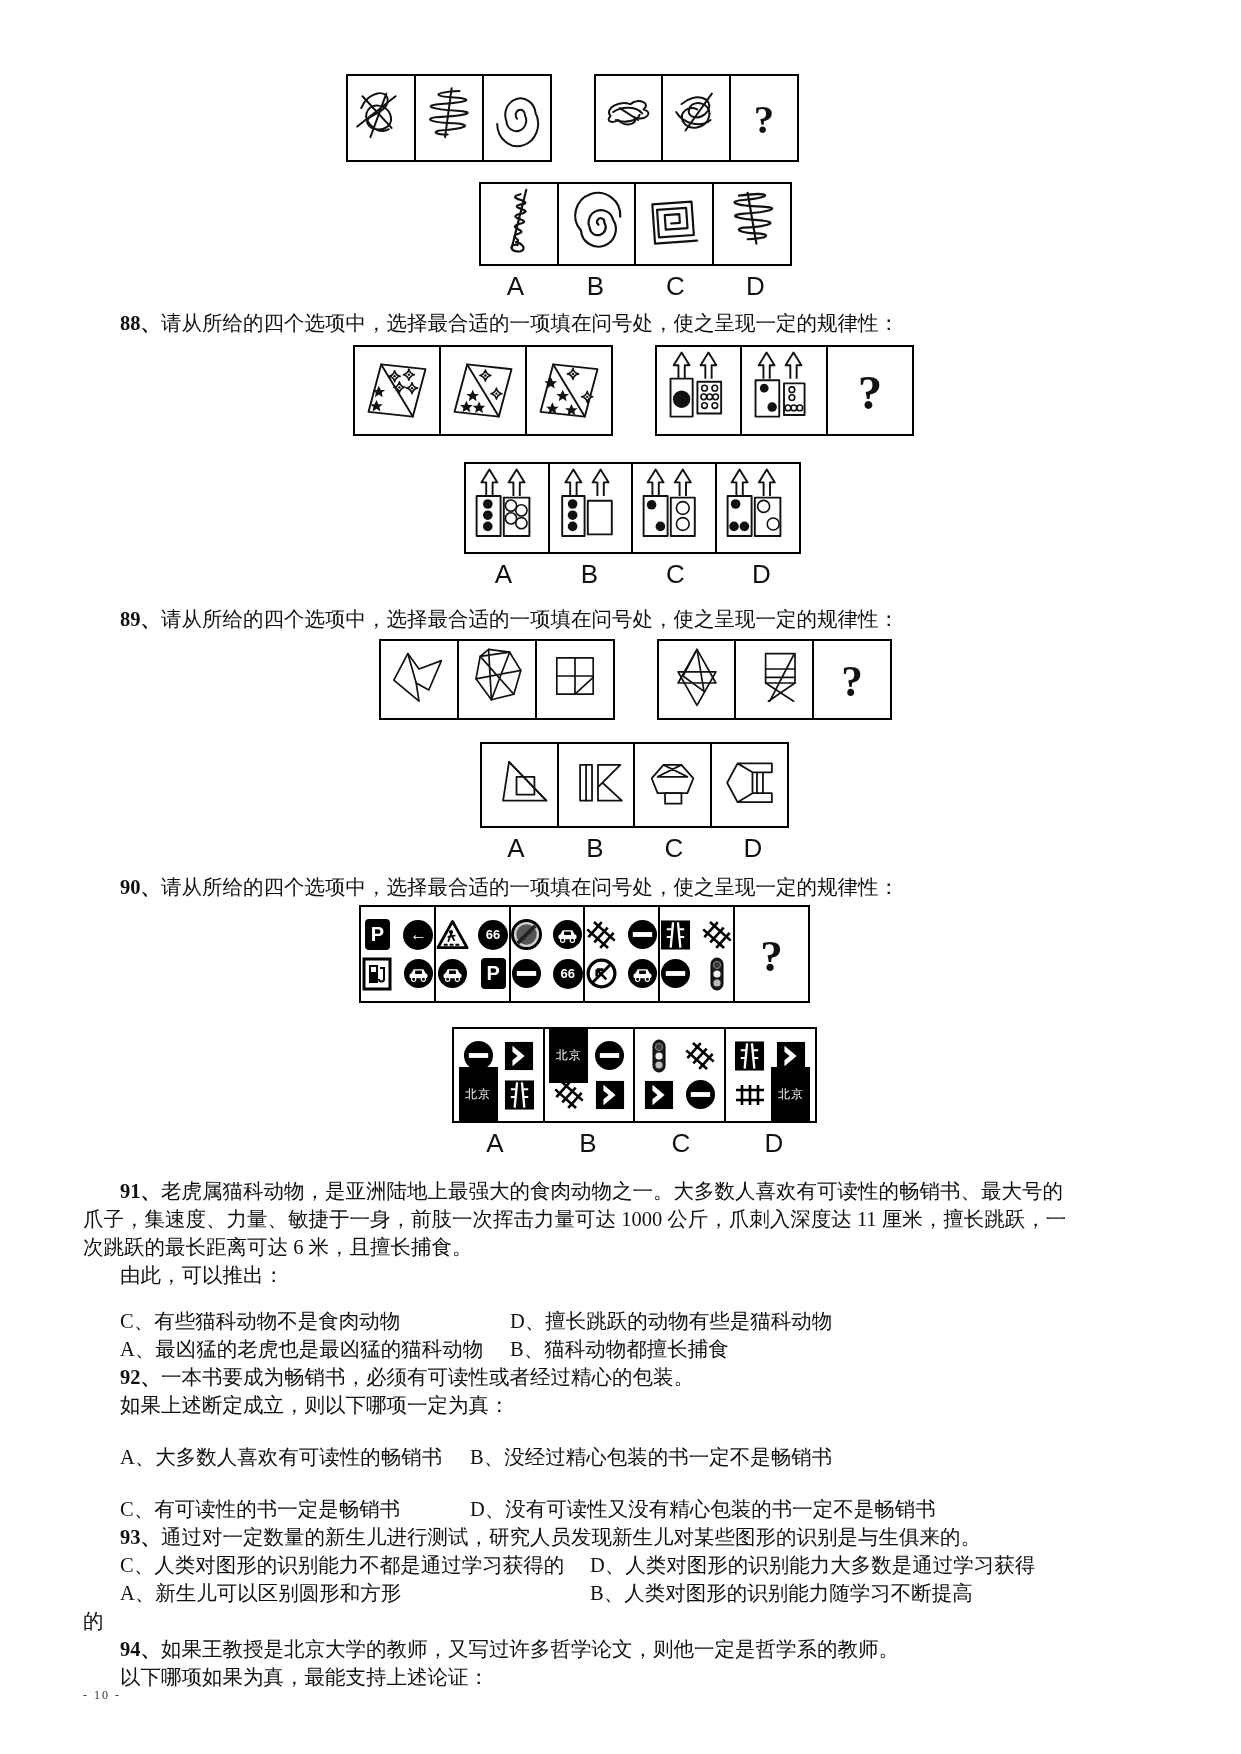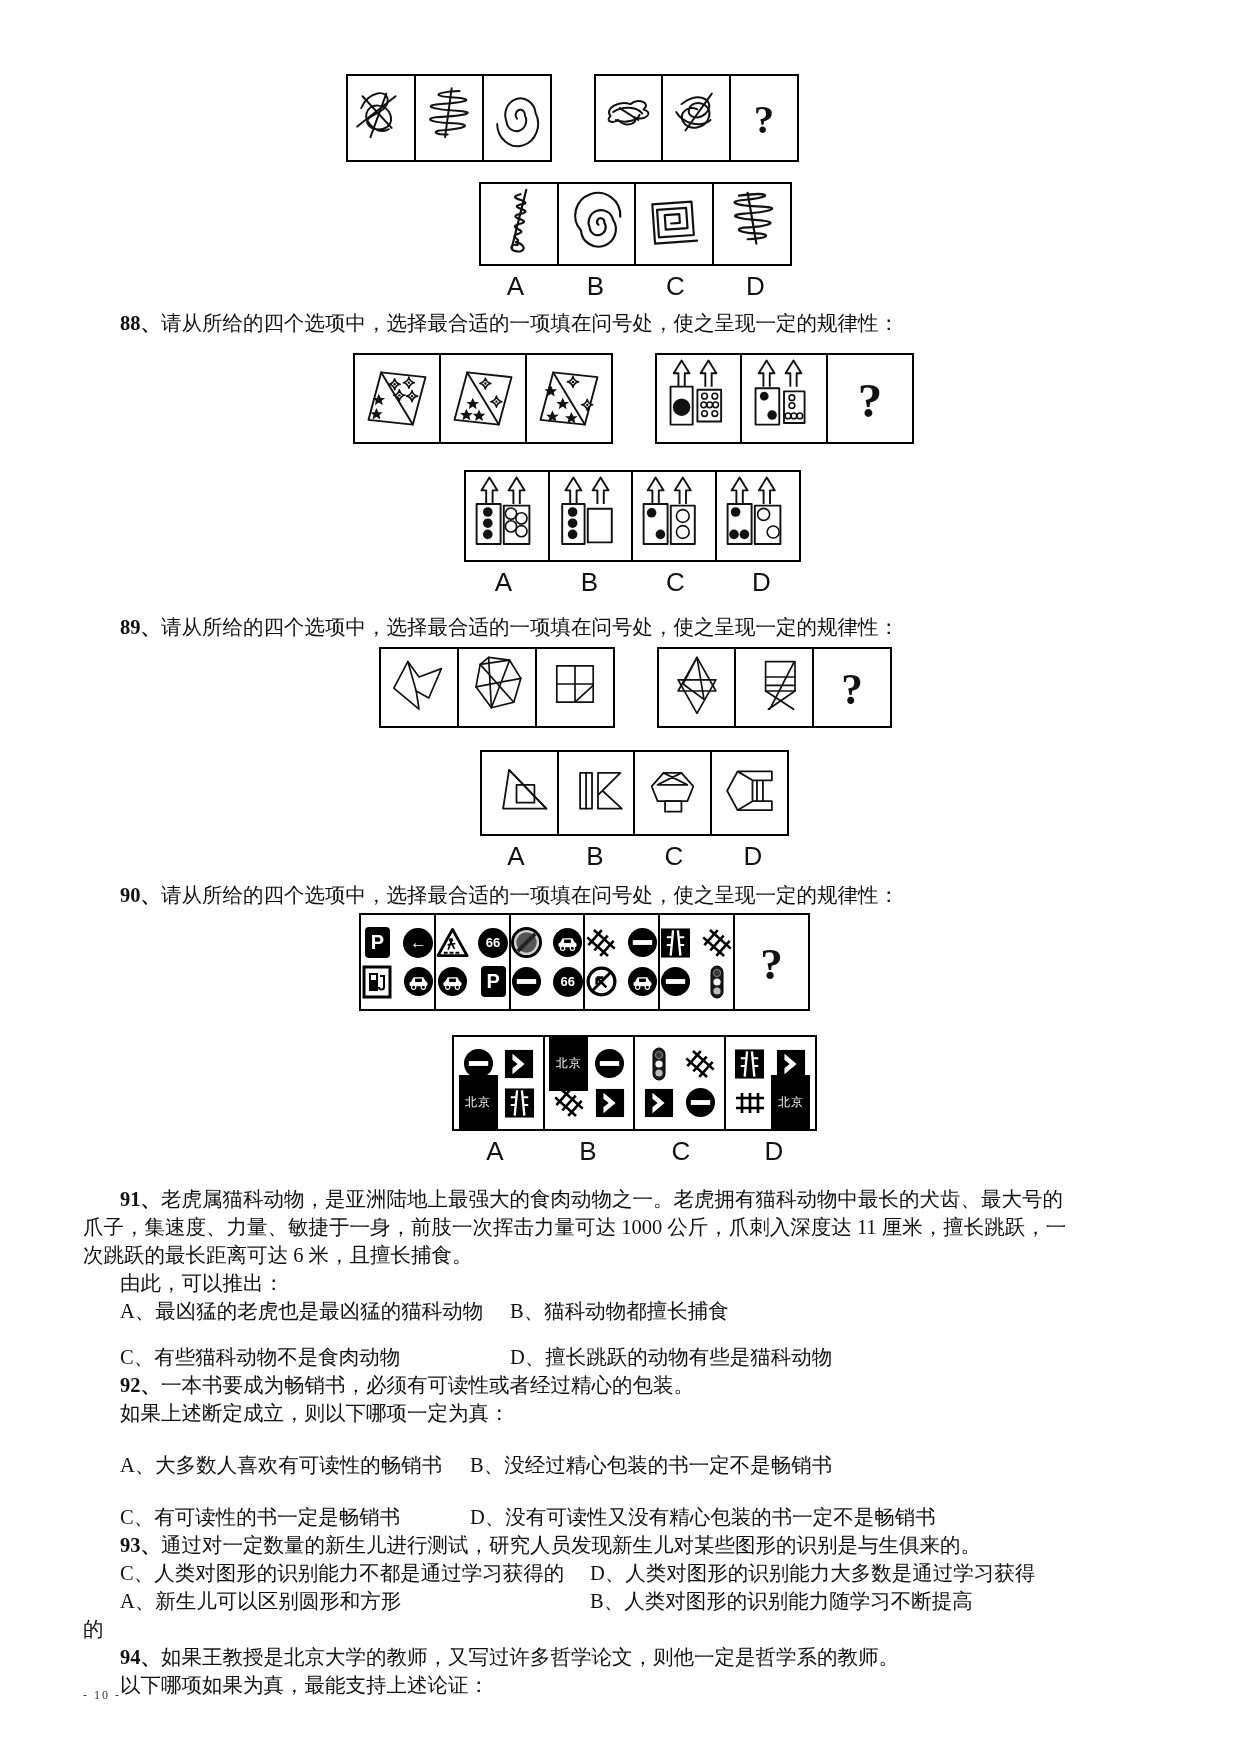--- a/index.html
+++ b/index.html
@@ -25,21 +25,21 @@
   .p87 .row-opt .cell{width:80px;height:84px;}
   .p87 .opt-block{transform:translateX(15px);}
   .p87 .labels span{width:80px;}
 
   .p88 .row-seq .cell{width:88px;height:91px;}
   .p88 .row-seq{transform:translateX(13px);}
   .p88 .row-opt{margin-top:26px;}
   .p88 .row-opt .cell{width:86px;height:92px;}
   .p88 .opt-block{transform:translateX(12px);}
   .p88 .labels span{width:86px;}
-  .p88 .qline{margin-top:8px;margin-bottom:16px;}
+  .p88 .qline{margin-top:8px;margin-bottom:8px;}
 
   .p89 .row-seq .cell{width:80px;height:81px;}
   .p89 .row-seq{transform:translateX(15px);}
   .p89 .row-opt{margin-top:22px;}
   .p89 .row-opt .cell{width:79px;height:86px;}
   .p89 .opt-block{transform:translateX(14px);}
   .p89 .labels span{width:79px;}
   .p89 .qline{margin-top:16px;margin-bottom:6px;}
 
   .p90 .row-seq .cell{width:77px;height:98px;}
@@ -770,26 +770,26 @@
             <span>A</span>
             <span>B</span>
             <span>C</span>
             <span>D</span>
           </div>
         </div>
       </div>
     </div>
   <div id="questions">
       <div>
-        <div class="qline indent"><span class="qnum">91、</span><span>老虎属猫科动物，是亚洲陆地上最强大的食肉动物之一。老虎拥有猫科动物中最长的犬齿、最大号的</span></div>
+        <div class="qline indent"><span class="qnum">91、</span><span>老虎属猫科动物，是亚洲陆地上最强大的食肉动物之一。大多数人喜欢有可读性的畅销书、最大号的</span></div>
         <div class="qline"><span>爪子，集速度、力量、敏捷于一身，前肢一次挥击力量可达 1000 公斤，爪刺入深度达 11 厘米，擅长跳跃，一</span></div>
         <div class="qline"><span>次跳跃的最长距离可达 6 米，且擅长捕食。</span></div>
         <div class="qline indent"><span>由此，可以推出：</span></div>
+        <div class="qline indent gapline w390"><span class="c1">C、有些猫科动物不是食肉动物</span><span>D、擅长跳跃的动物有些是猫科动物</span></div>
         <div class="qline indent w390"><span class="c1">A、最凶猛的老虎也是最凶猛的猫科动物</span><span>B、猫科动物都擅长捕食</span></div>
-        <div class="qline indent gapline w390"><span class="c1">C、有些猫科动物不是食肉动物</span><span>D、擅长跳跃的动物有些是猫科动物</span></div>
       </div>
       <div>
         <div class="qline indent"><span class="qnum">92、</span><span>一本书要成为畅销书，必须有可读性或者经过精心的包装。</span></div>
         <div class="qline indent"><span>如果上述断定成立，则以下哪项一定为真：</span></div>
         <div class="qline indent w350"><span class="c1">A、大多数人喜欢有可读性的畅销书</span><span>B、没经过精心包装的书一定不是畅销书</span></div>
         <div class="qline indent w350"><span class="c1">C、有可读性的书一定是畅销书</span><span>D、没有可读性又没有精心包装的书一定不是畅销书</span></div>
       </div>
       <div>
         <div class="qline indent"><span class="qnum">93、</span><span>通过对一定数量的新生儿进行测试，研究人员发现新生儿对某些图形的识别是与生俱来的。</span></div>
         <div class="qline indent w470"><span class="c1">C、人类对图形的识别能力不都是通过学习获得的</span><span>D、人类对图形的识别能力大多数是通过学习获得</span></div>

